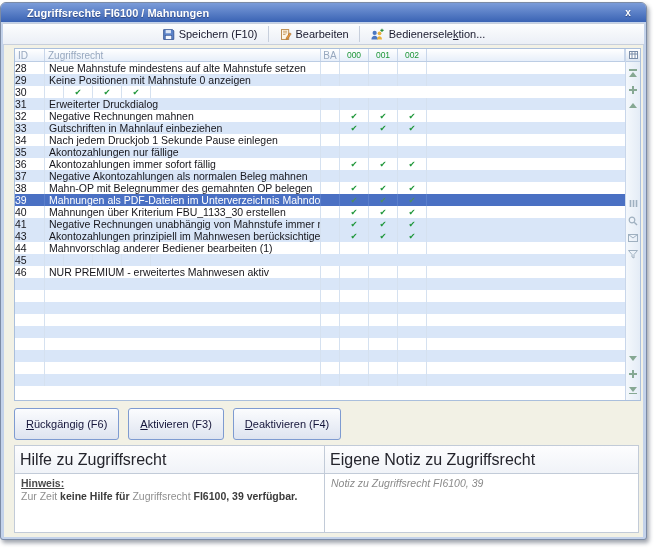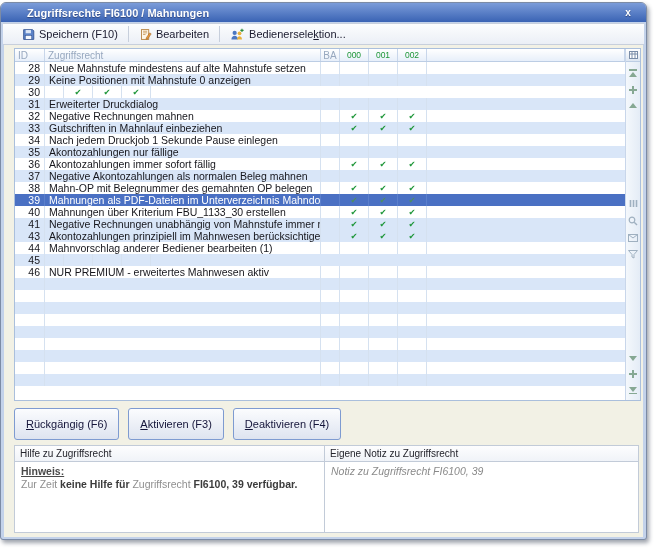--- a/index.html
+++ b/index.html
@@ -24,21 +24,21 @@
   }
   .titlebar .spacer { flex:1; }
   .close-btn { width:16px; height:14px; display:flex; align-items:center; justify-content:center;
     font-size:10px; font-weight:bold; color:#fff; cursor:default; }
 
   
   .toolbar {
     height:22px; margin:1px -1px 0 -1px;
     background:linear-gradient(#FCFDFE,#EBEFF6);
     border:1px solid #C7CFDC; border-left:none; border-right:none;
-    display:flex; align-items:center; padding:0 12px;
+    display:flex; align-items:center; padding:0 3px;justify-content:center;
   }
   .tb-btn { display:flex; align-items:center; gap:4px; padding:1px 7px; font-size:11px; color:#1a1a2e; }
   .tb-sep { width:1px; height:16px; background:#C7CFDC; margin:0 3px; }
   .u { text-decoration:underline; }
 
   
   .content { height:492px; background:#F2F1E5; padding:3px 2px 0 10px; display:flex; flex-direction:column; }
 
   
   .grid { height:353px; display:flex; border:1px solid #AABFDC; background:#fff; }
@@ -46,21 +46,21 @@
   .gheader { height:13px; display:flex; flex:none;
     background:linear-gradient(#FFFFFF,#E7EFFA);
     border-bottom:1px solid #BCCDE4; color:#97A8BF; font-size:10px; }
   .gheader .cell { border-right:1px solid #C8D6EA; display:flex; align-items:center; padding:0 3px; overflow:hidden; }
   .gheader .num { justify-content:center; padding:0; }
   .rows { flex:1; overflow:hidden; }
   .row { height:12px; display:flex; font-size:10.5px; color:#16161c; background:#fff; }
   .row.odd { background:#D9E6F8; }
   .row.selected { background:#4A70C3; color:#fff; }
   .cell { flex:none; overflow:hidden; white-space:nowrap; }
-  .c-id { width:30px; text-align:right; padding-right:4px; border-right:1px solid #D5E1F0; }
+  .c-id { width:30px; padding-right:4px; border-right:1px solid #D5E1F0; }
   .c-text { width:276px; padding-left:4px; border-right:1px solid #D5E1F0; }
   .c-ba { width:19px; border-right:1px solid #D5E1F0; }
   .c-chk { width:29px; border-right:1px solid #D5E1F0; text-align:center;
     font-size:8.5px; line-height:12px; color:#1E9638; }
   .c-fill { flex:1; }
   .row.selected .cell { border-right-color:#5B7FCB; }
   .row.selected .c-chk { color:#4D8F61; }
 
   
   .rail { width:15px; border-left:1px solid #C8D6EA;
@@ -83,22 +83,22 @@
   .act-btn { height:32px; padding:0 11px; font-size:11px; color:#15153a;
     border:1px solid #7E9BD1; border-radius:3px;
     background:linear-gradient(#FBFCFE,#DEE4F0);
     display:flex; align-items:center; font-family:"Liberation Sans",sans-serif; }
 
   
   .panels { flex:1; display:flex; margin-right:2px; margin-bottom:4px; }
   .panel { display:flex; flex-direction:column; border:1px solid #C2CBD8; background:#fff; }
   .panel.left { width:310px; border-right:none; }
   .panel.right { flex:1; }
-  .panel-header { height:16px; flex:none; background:linear-gradient(#FDFDFE,#F0F3F8);
-    border-bottom:1px solid #C2CBD8; font-size:10px; color:#24242c;
+  .panel-header { height:28px; flex:none; background:linear-gradient(#FDFDFE,#F0F3F8);
+    border-bottom:1px solid #C2CBD8; font-size:16px; color:#24242c;
     display:flex; align-items:center; padding:0 5px; }
   .panel-body { flex:1; padding:3px 6px; font-size:10.5px; line-height:13px; }
   .hint-label { font-weight:bold; text-decoration:underline; color:#4a4a4a; display:block; }
   .seg-dim { color:#8f8f8f; }
   .seg-bold { color:#3c3c3c; font-weight:bold; }
   .note-text { font-style:italic; color:#8a8a8a; }
 
   svg { display:block; }
 </style>
 </head>

